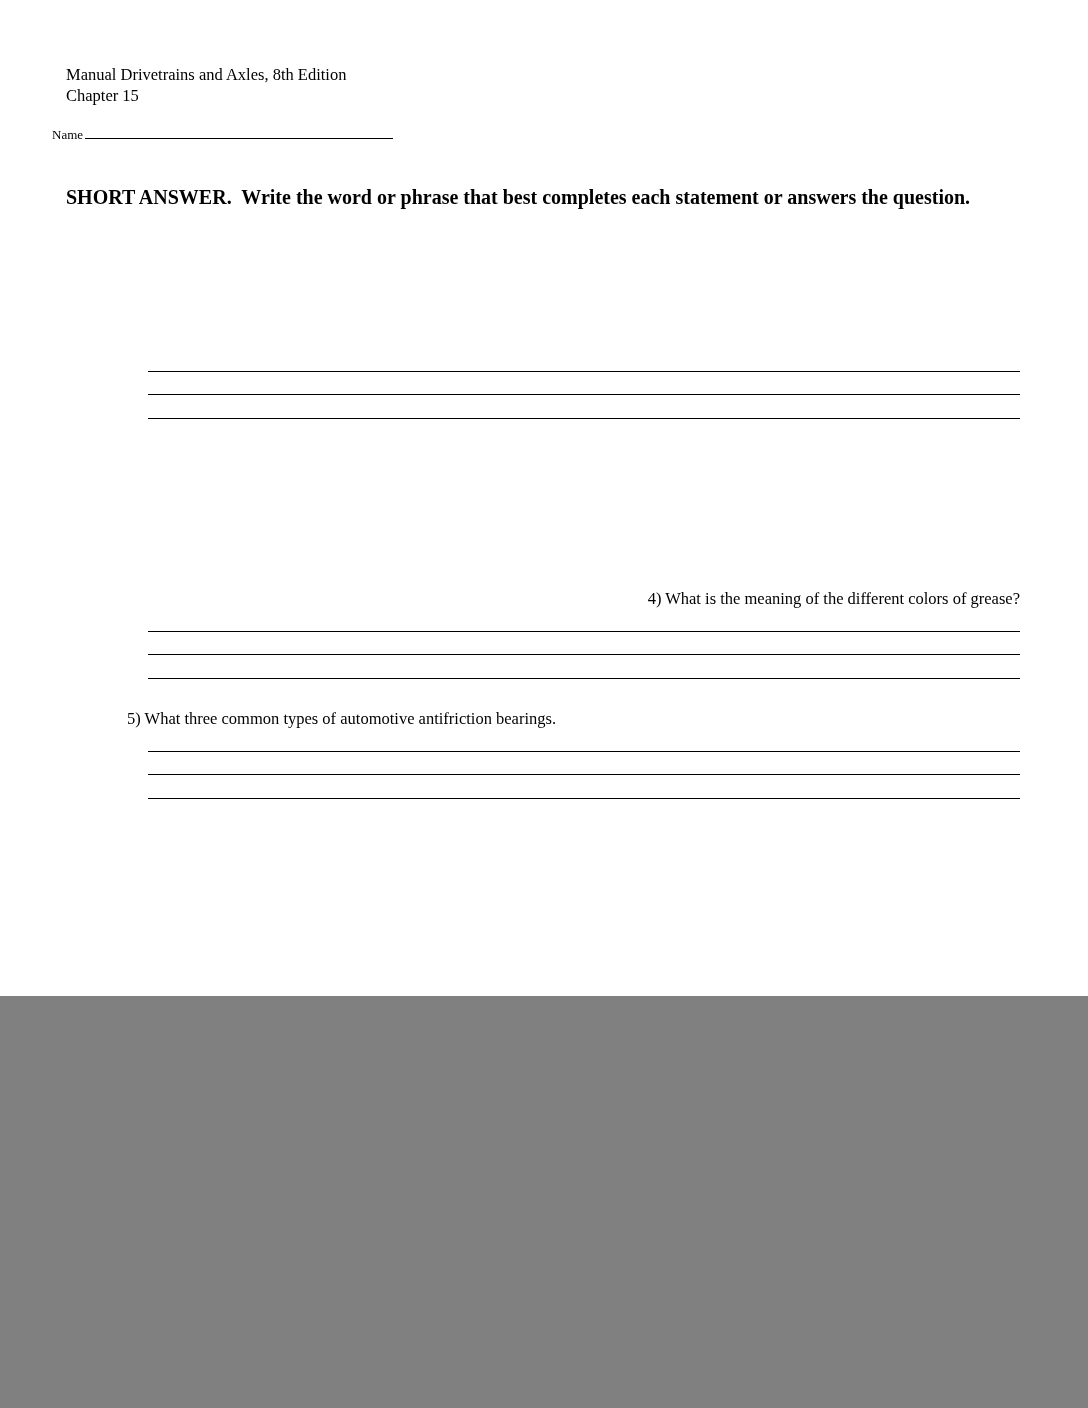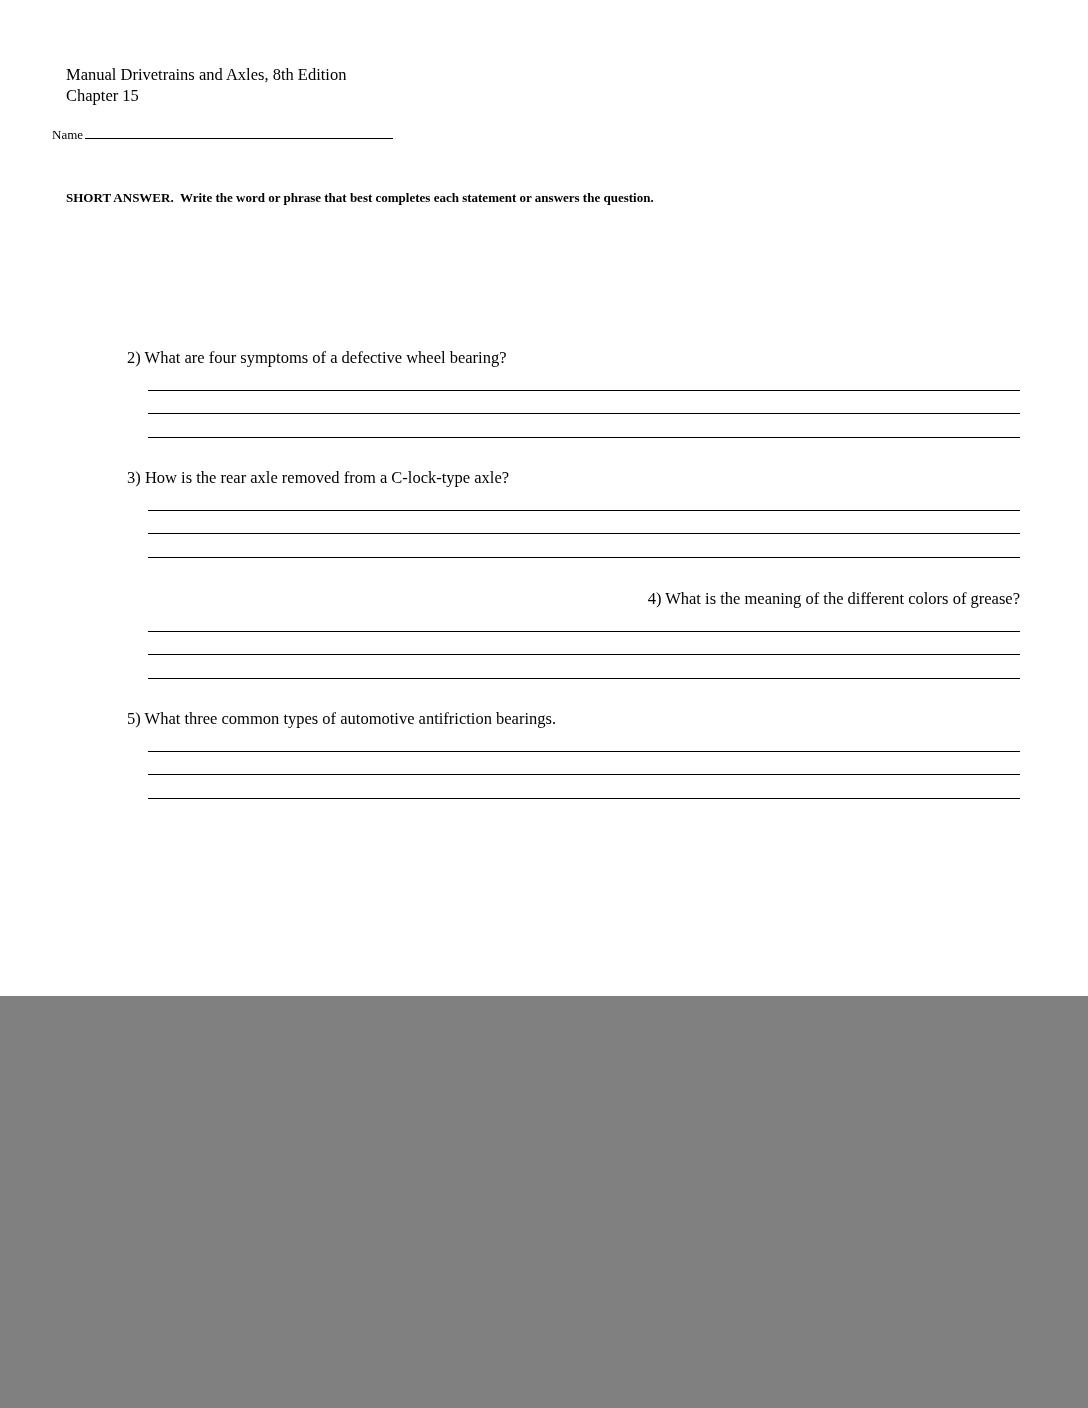--- a/index.html
+++ b/index.html
@@ -37,21 +37,21 @@
     height: 15px;
     border-bottom: 1.6px solid #000000;
     vertical-align: baseline;
     margin-left: 2px;
   }
   .section-heading {
     position: absolute;
     left: 66px;
     top: 188px;
     width: 960px;
-    font-size: 13px;
+    font-size: 20px;
     font-weight: 700;
     line-height: 19px;
     white-space: pre-wrap;
   }
   .question {
     position: absolute;
     left: 127px;
     width: 893px;
   }
   .q1 { top: 229px; }
@@ -92,36 +92,27 @@
   </div>
 
   <div class="name-row">
     <span>Name</span><span class="name-underline"></span>
   </div>
 
   <div class="section-heading">SHORT ANSWER.  Write the word or phrase that best completes each statement or answers the question.</div>
 
 
   <div class="question q2">
-    <div class="q-text"><span>2)</span> <span>What are four symptoms of a defective wheel bearing?</span></div>
     <div class="answer-lines">
       <div class="answer-line"></div>
       <div class="answer-line"></div>
       <div class="answer-line"></div>
     </div>
   </div>
 
-  <div class="question q3">
-    <div class="q-text"><span>3)</span> <span>How is the rear axle removed from a C-lock-type axle?</span></div>
-    <div class="answer-lines">
-      <div class="answer-line"></div>
-      <div class="answer-line"></div>
-      <div class="answer-line"></div>
-    </div>
-  </div>
 
   <div class="question q4">
     <div class="q-text"><span>4)</span> <span>What is the meaning of the different colors of grease?</span></div>
     <div class="answer-lines">
       <div class="answer-line"></div>
       <div class="answer-line"></div>
       <div class="answer-line"></div>
     </div>
   </div>
 

